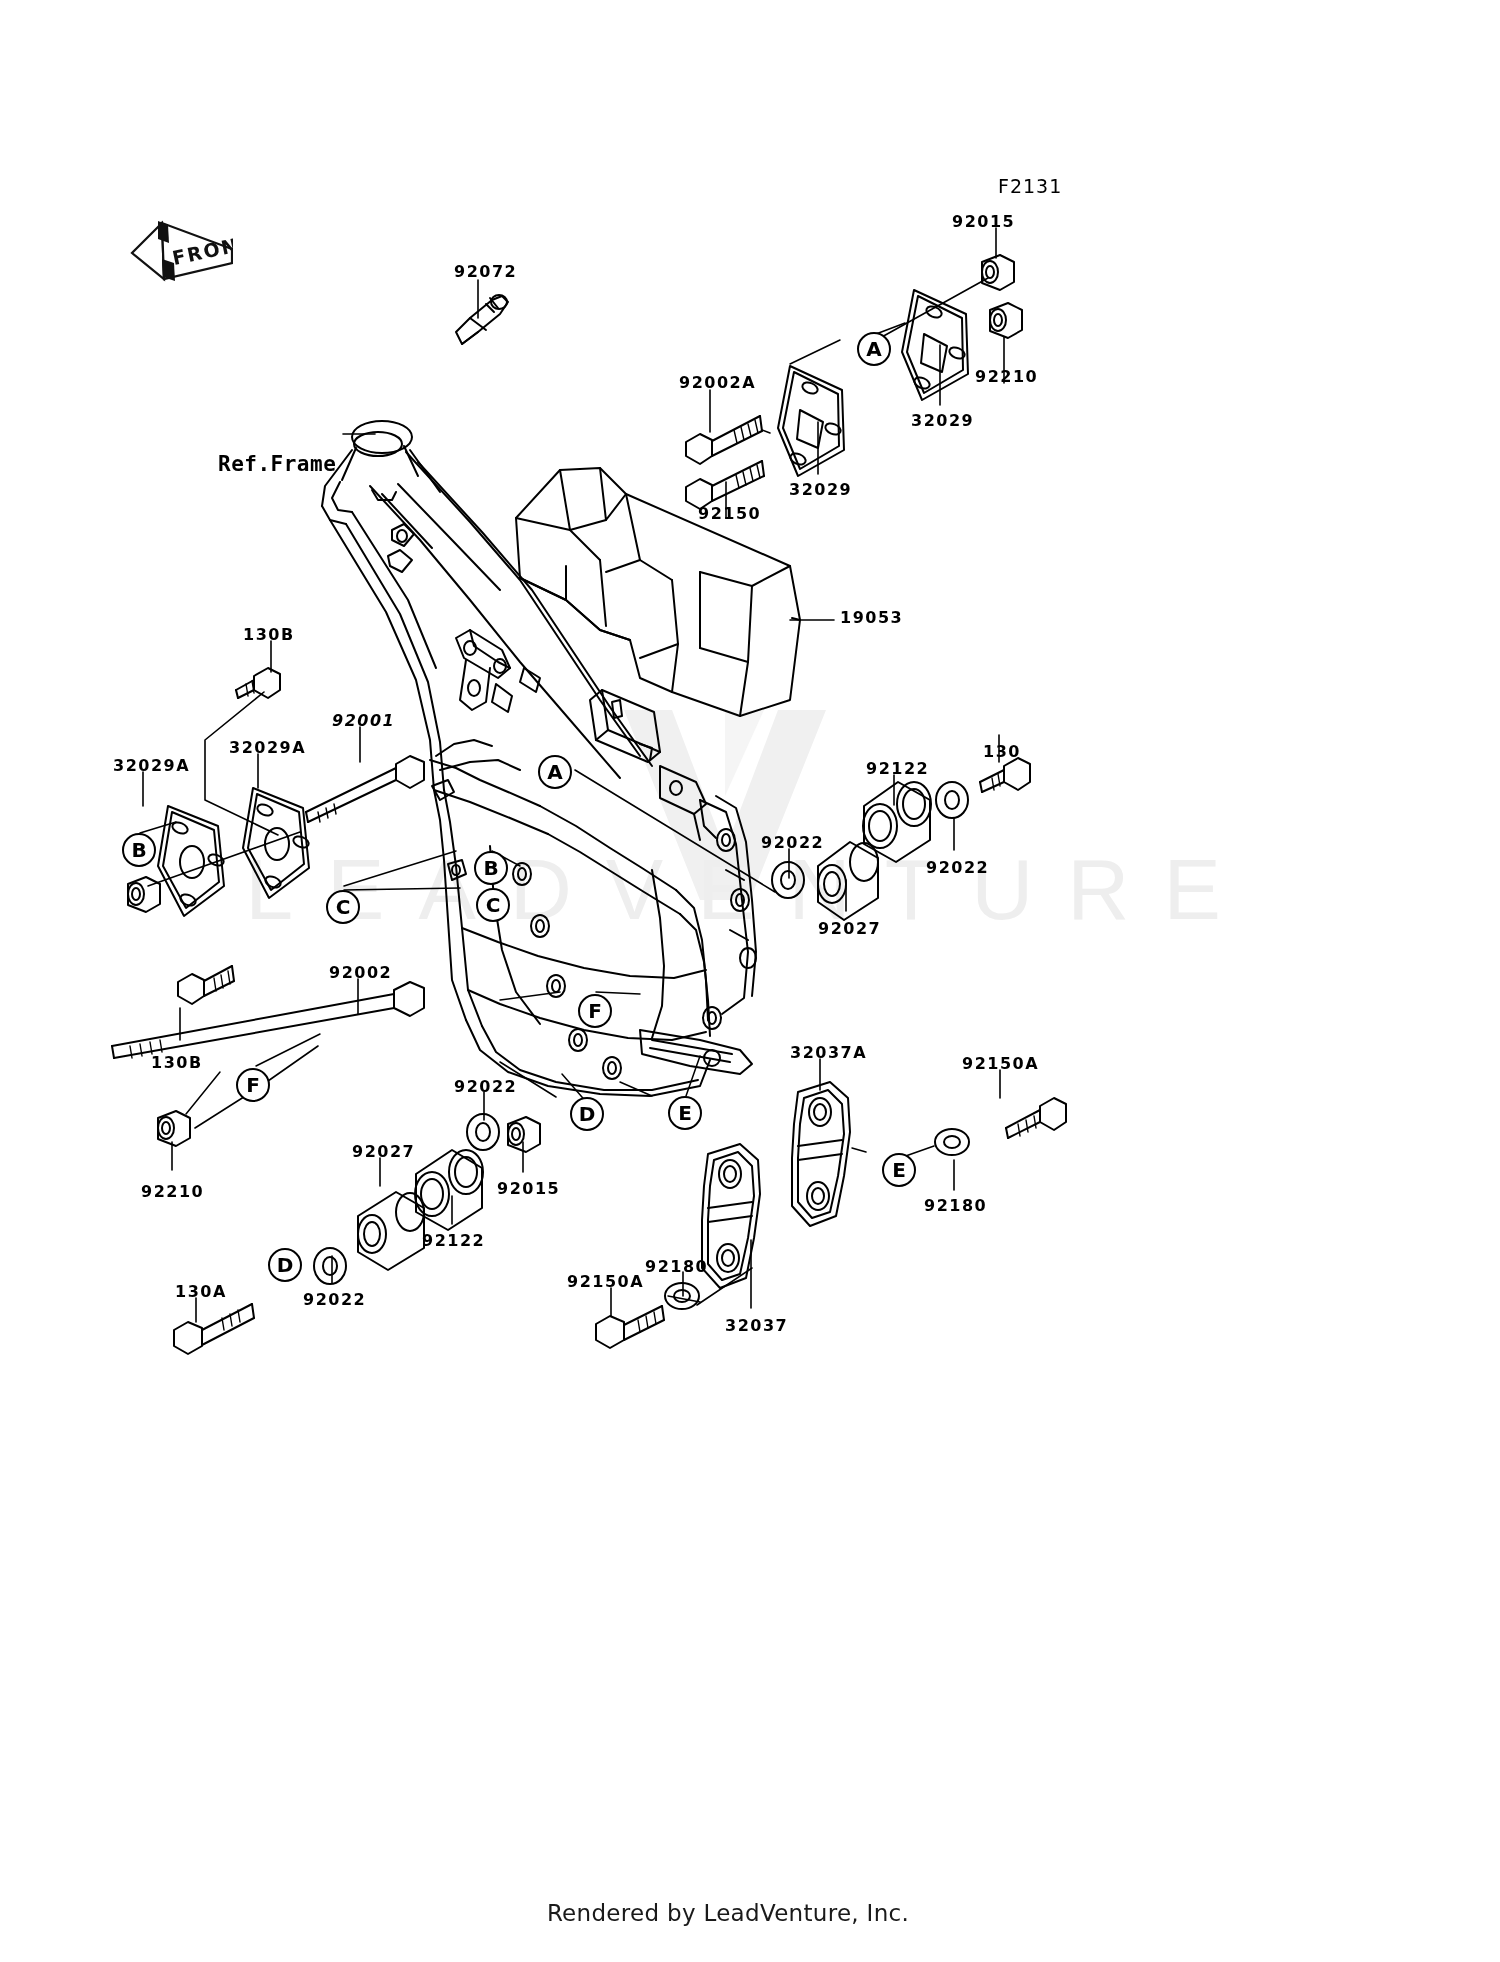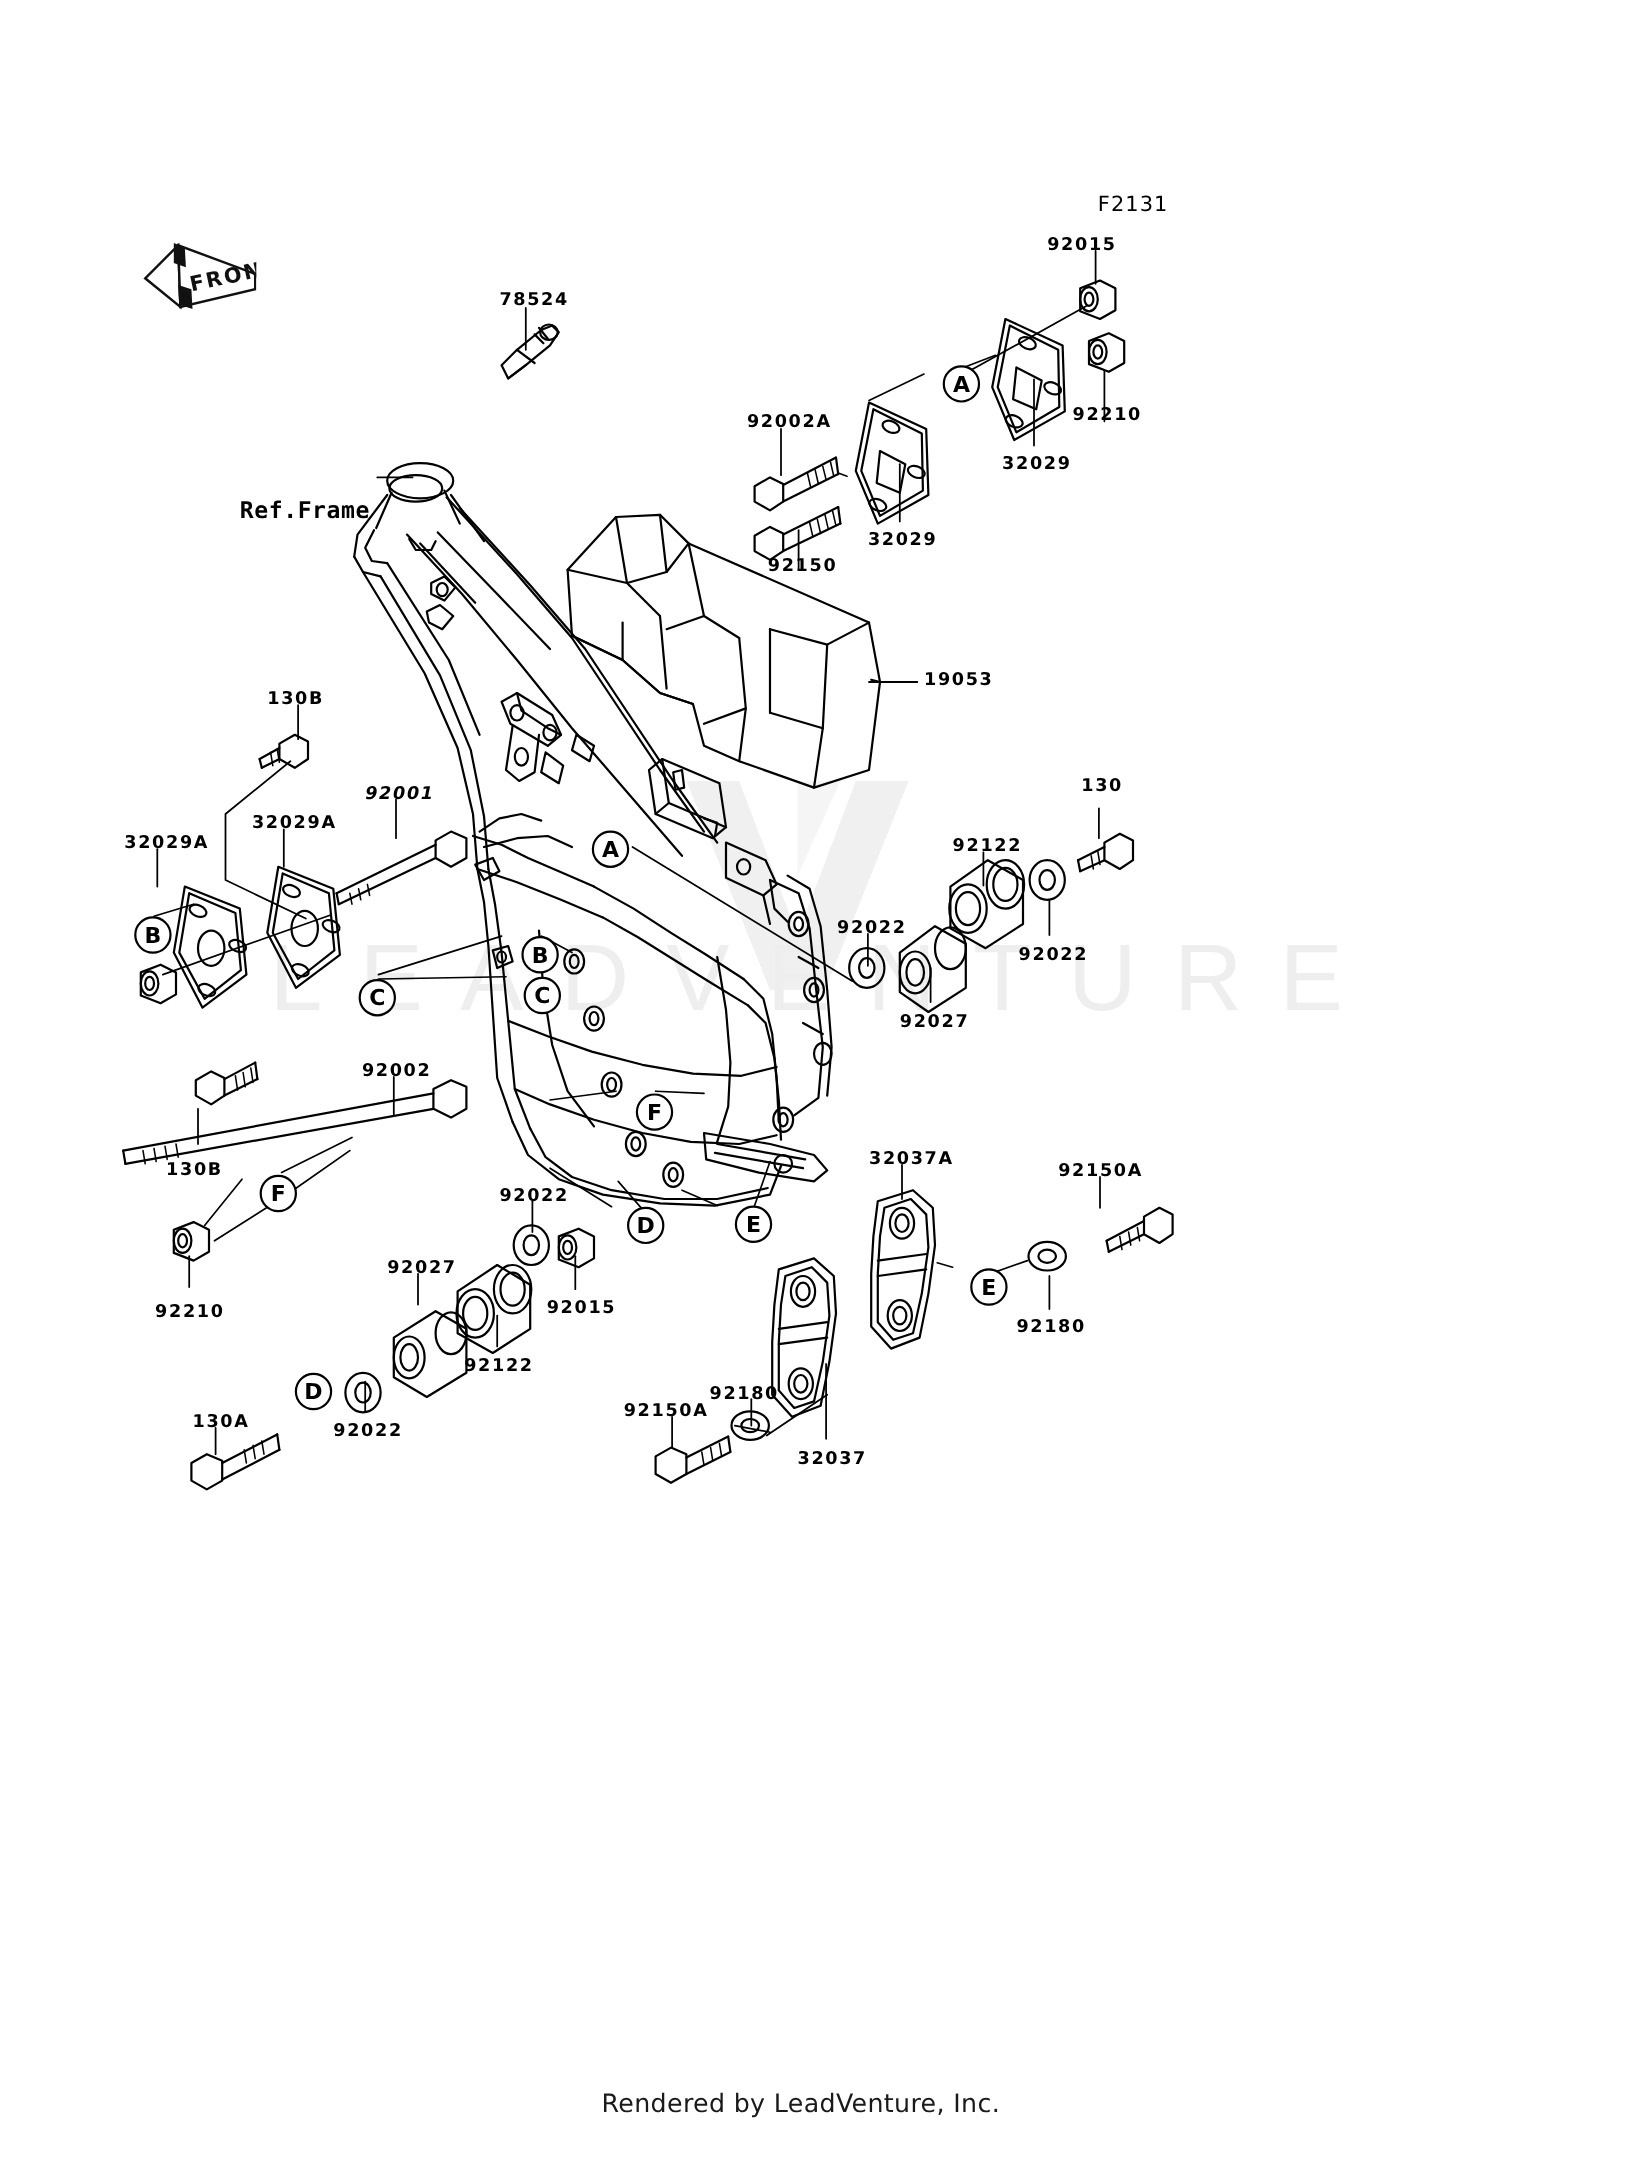--- a/index.html
+++ b/index.html
@@ -641,31 +641,31 @@
       <path d="M34 64 L46 68 L47 86 L35 82 Z" fill="#111111"></path>
 
       <text x="46" y="70" font-family="DejaVu Sans, sans-serif" font-size="19" font-weight="bold" fill="#111111" letter-spacing="2" transform="rotate(-12 46 70)">FRONT</text>
     </svg>
   </div>
 
   <div class="lbl sheet" style="left:998px; top:175px;">F2131</div>
 
   <div id="labels-layer">
       <div class="lbl" style="left: 952px; top: 212px;">92015</div>
-      <div class="lbl" style="left: 454px; top: 262px;">78524</div>
+      <div class="lbl" style="left: 454px; top: 262px;">92072</div>
       <div class="lbl" style="left: 975px; top: 367px;">92210</div>
       <div class="lbl" style="left: 679px; top: 373px;">92002A</div>
       <div class="lbl" style="left: 911px; top: 411px;">32029</div>
       <div class="lbl ref" style="left: 218px; top: 428px; margin-top: 24px;">Ref.Frame</div>
       <div class="lbl" style="left: 789px; top: 480px;">32029</div>
       <div class="lbl" style="left: 698px; top: 504px;">92150</div>
       <div class="lbl" style="left: 840px; top: 608px;">19053</div>
       <div class="lbl" style="left: 243px; top: 625px;">130B</div>
       <div class="lbl" style="left: 332px; top: 711px; font-style: italic;">92001</div>
-      <div class="lbl" style="left: 983px; top: 704px;">130</div>
+      <div class="lbl" style="left: 983px; top: 742px;">130</div>
       <div class="lbl" style="left: 229px; top: 738px;">32029A</div>
       <div class="lbl" style="left: 113px; top: 756px;">32029A</div>
       <div class="lbl" style="left: 866px; top: 759px;">92122</div>
       <div class="lbl" style="left: 761px; top: 833px;">92022</div>
       <div class="lbl" style="left: 926px; top: 858px;">92022</div>
       <div class="lbl" style="left: 818px; top: 919px;">92027</div>
       <div class="lbl" style="left: 141px; top: 1182px;">92210</div>
       <div class="lbl" style="left: 329px; top: 963px;">92002</div>
       <div class="lbl" style="left: 151px; top: 1053px;">130B</div>
       <div class="lbl" style="left: 790px; top: 1043px;">32037A</div>

